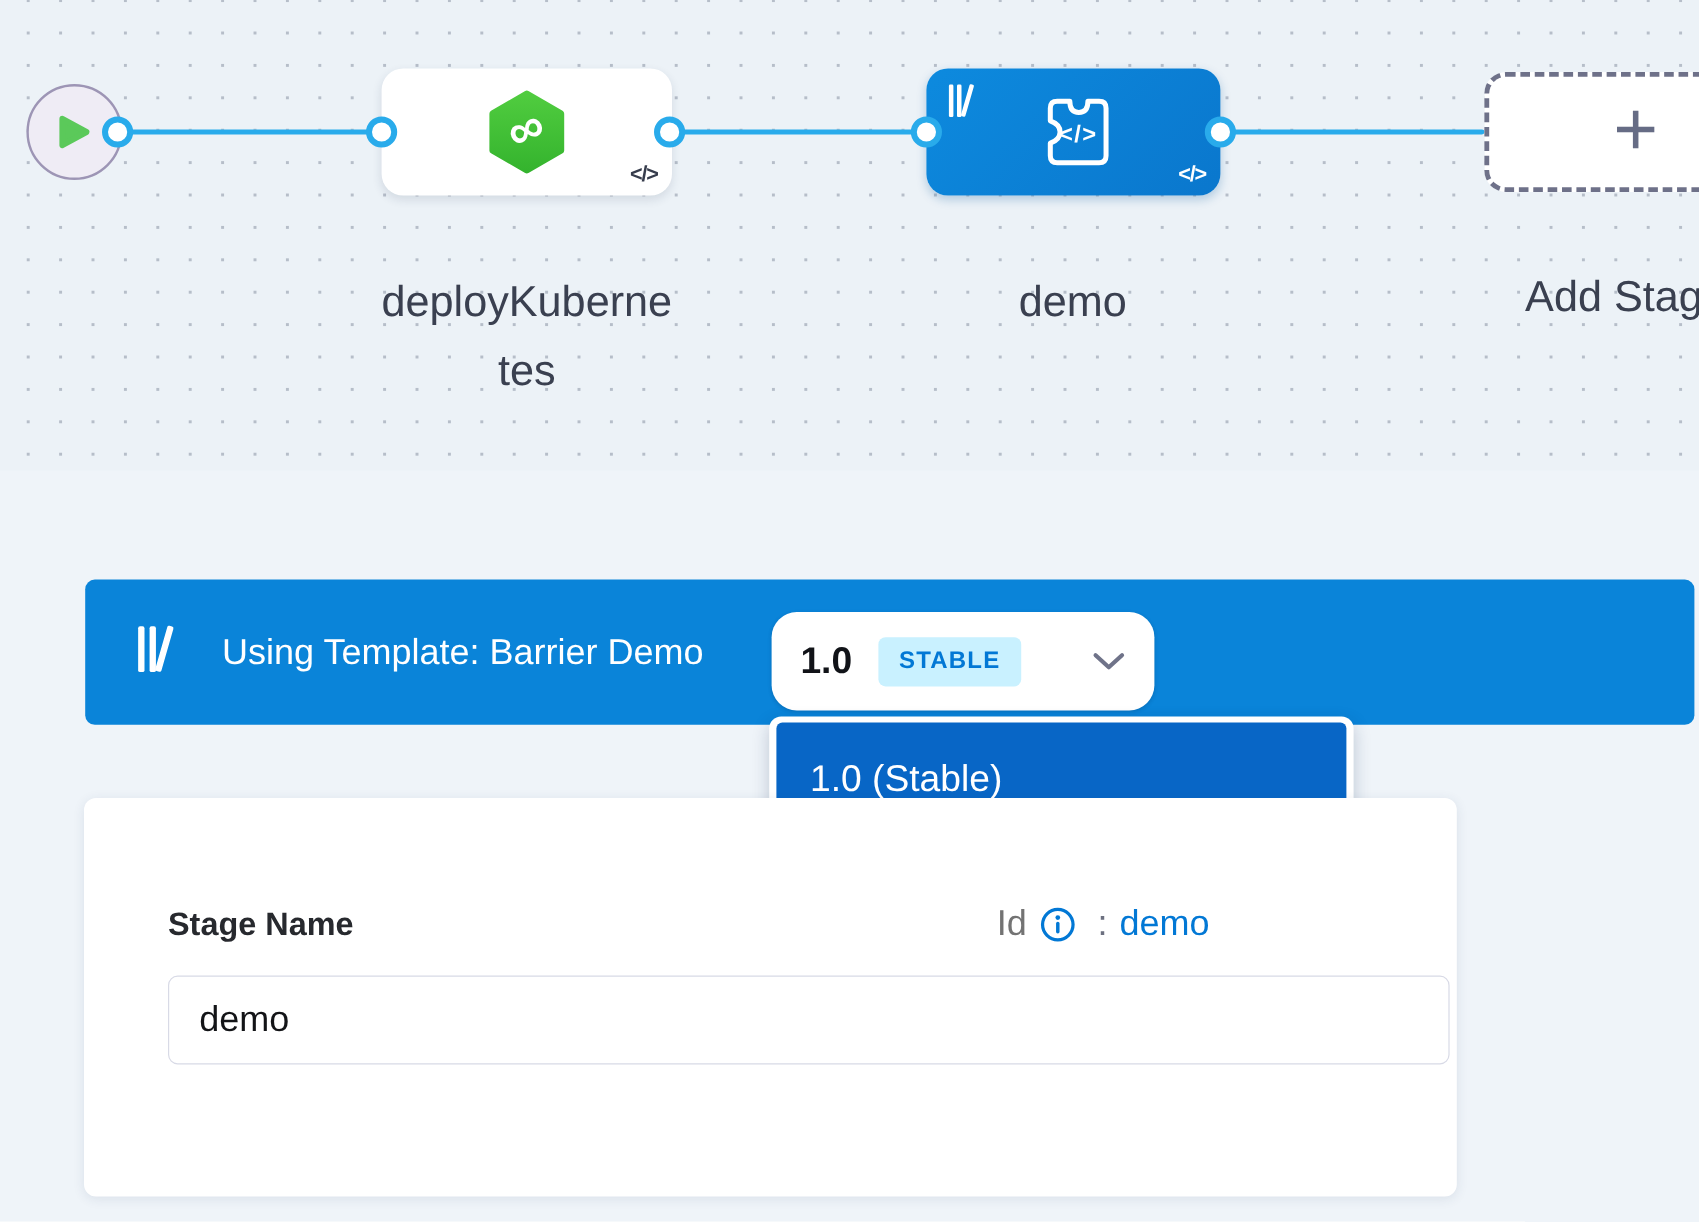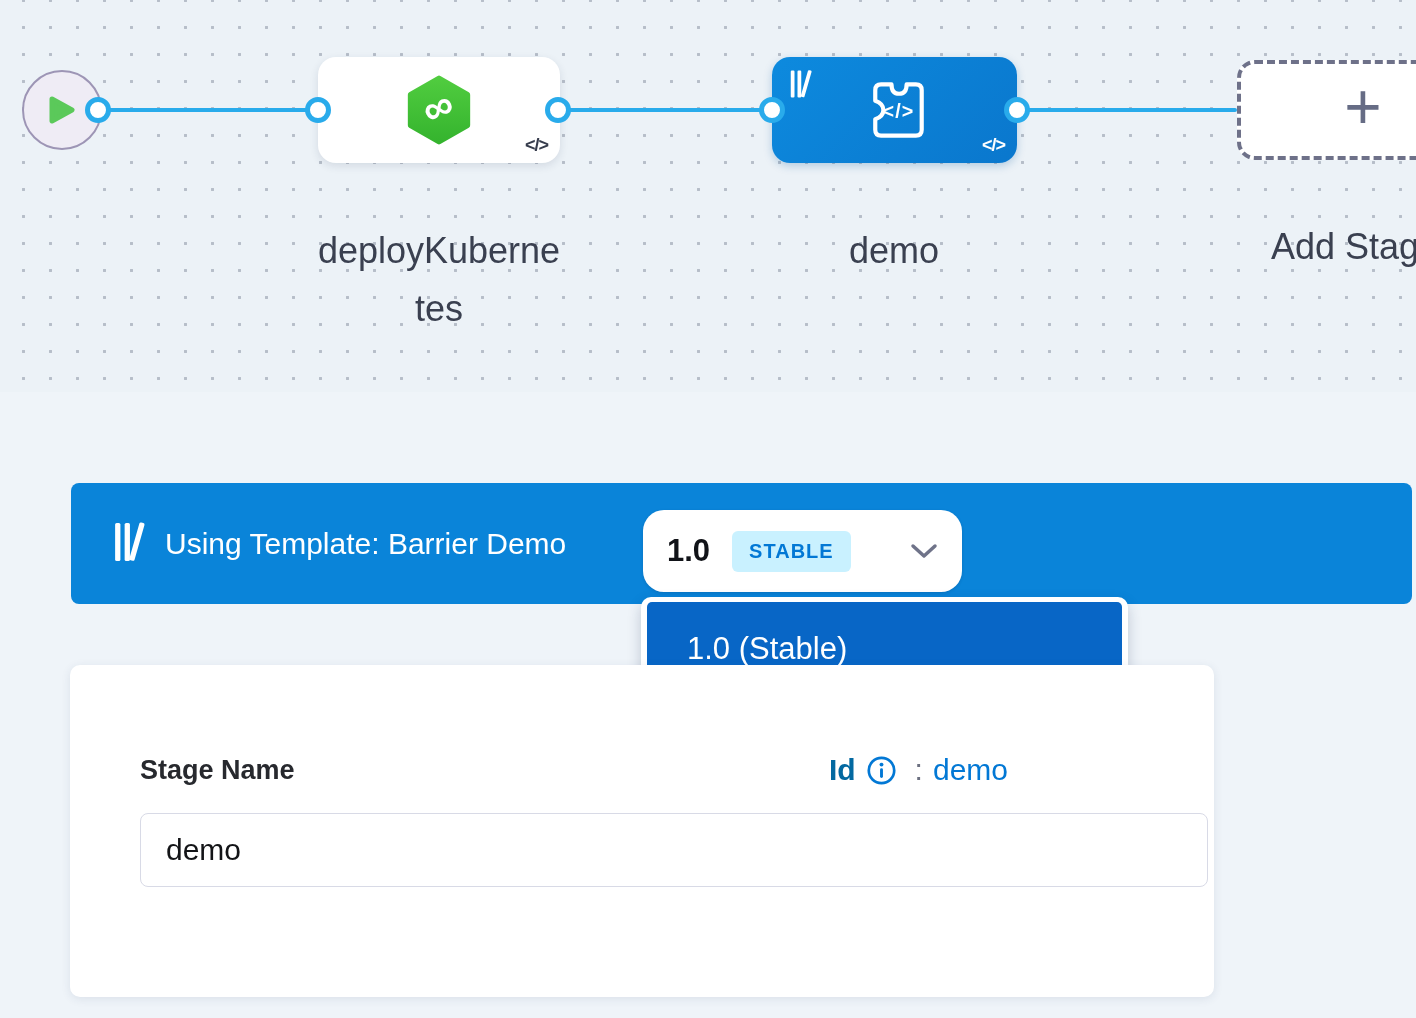--- a/index.html
+++ b/index.html
@@ -47,51 +47,51 @@
   .node-label{
     position:absolute;top:222px;text-align:center;font-size:36px;font-weight:500;
     color:#3a4050;line-height:58px;word-break:break-all;
   }
   
   .banner{
     position:absolute;left:71px;top:483px;width:1341px;height:121px;border-radius:8px;
     background:#0a84d9;display:flex;align-items:center;
   }
   .banner-lib{margin-left:42px;flex:none;}
-  .banner-text{margin-left:16px;color:#fff;font-size:30px;font-weight:500;}
+  .banner-text{margin-left:36px;color:#fff;font-size:30px;font-weight:500;}
   .version-box{
     position:absolute;left:572px;top:27px;width:319px;height:82px;border-radius:21px;
     background:#fff;display:flex;align-items:center;box-sizing:border-box;
     padding:0 24px;gap:22px;cursor:pointer;box-shadow:0 1px 3px rgba(0,40,80,.18);
   }
   .version-num{font-size:31px;font-weight:600;color:#111318;}
   .version-badge{
     background:#c9f1ff;color:#0278d5;font-size:20px;font-weight:700;letter-spacing:1px;
     padding:9px 17px;border-radius:6px;
   }
   .version-chevron{margin-left:auto;display:flex;}
   
   .dropdown{
     position:absolute;left:641px;top:597px;width:487px;height:103px;border-radius:10px;
     background:#fff;box-sizing:border-box;padding:5px 6px;
     box-shadow:0 6px 14px rgba(20,40,80,.22);
   }
   .dropdown-item{
     width:100%;height:100%;border-radius:5px;background:#0866c6;
-    display:flex;align-items:center;padding-left:40px;box-sizing:border-box;
+    display:flex;align-items:center;padding-left:28px;box-sizing:border-box;
     color:#fff;font-size:31px;cursor:pointer;
   }
   
   .card{
     position:absolute;left:70px;top:665px;width:1144px;height:332px;border-radius:10px;
     background:#fff;box-shadow:0 2px 10px rgba(40,60,100,.10);
   }
   .form-label{position:absolute;left:70px;top:90px;font-size:27px;font-weight:700;color:#27292e;}
   .id-row{position:absolute;top:88px;right:206px;display:flex;align-items:center;gap:10px;font-size:30px;}
-  .id-label{color:#0369a1;font-weight:bold;}
+  .id-label{color:#737373;}
   .id-colon{color:#6c7080;margin-left:8px;}
   .id-value{color:#0278d5;font-weight:500;}
   .name-input{
     position:absolute;left:70px;top:148px;width:1068px;height:74px;box-sizing:border-box;
     border:1.5px solid #d8dae6;border-radius:8px;background:#fff;
     font-family:"Liberation Sans",sans-serif;font-size:30px;color:#131417;
     padding:0 0 0 25px;outline:none;
   }
 </style>
 </head>

